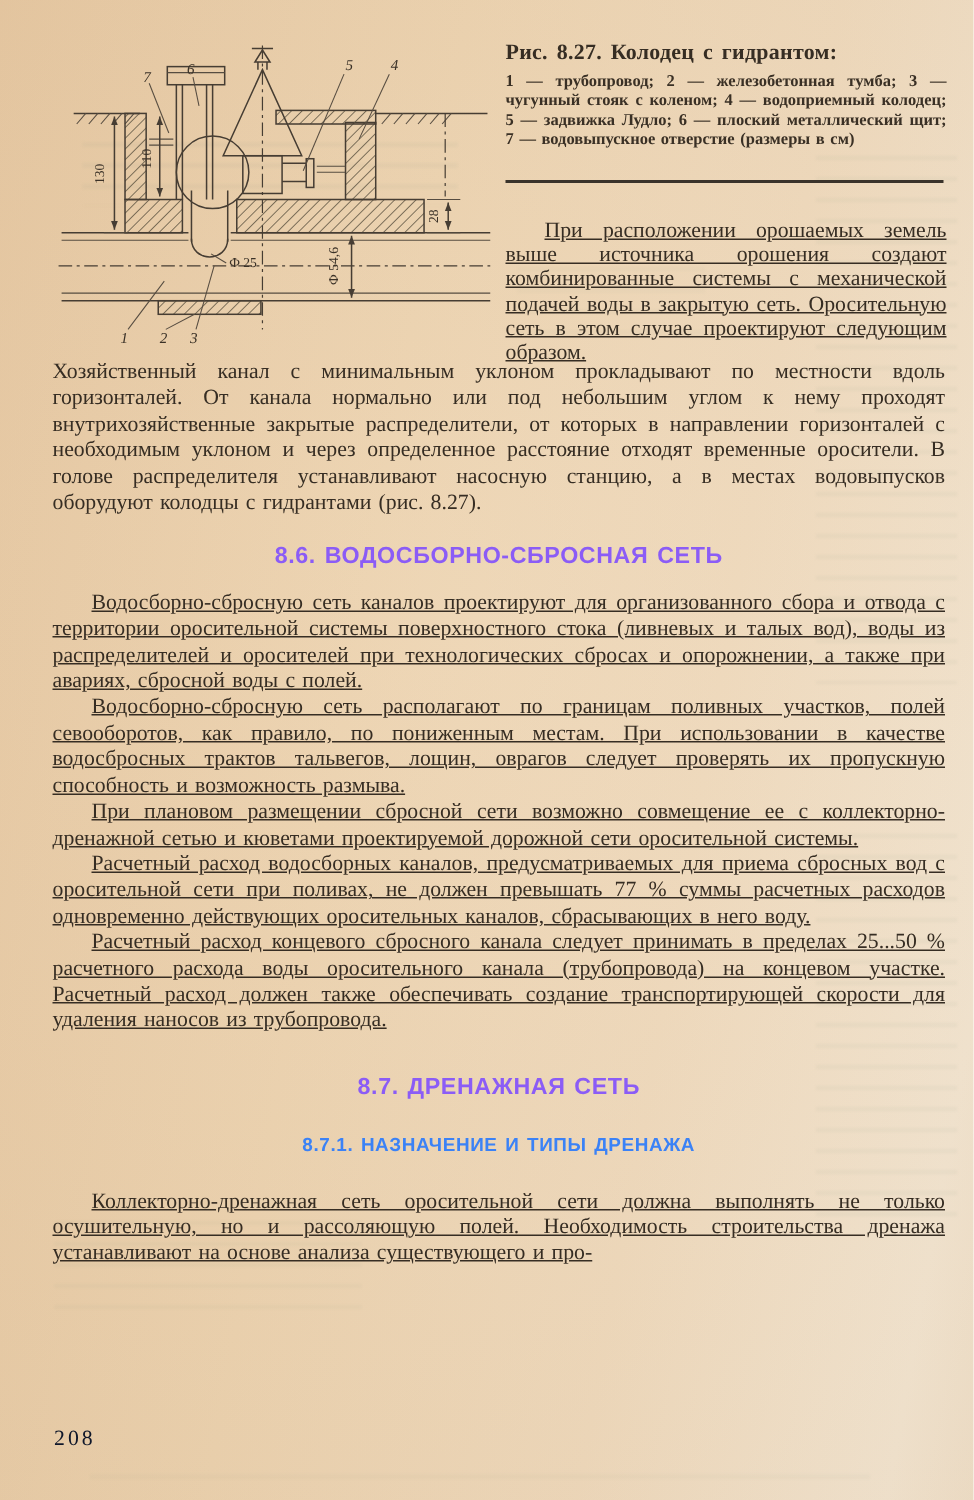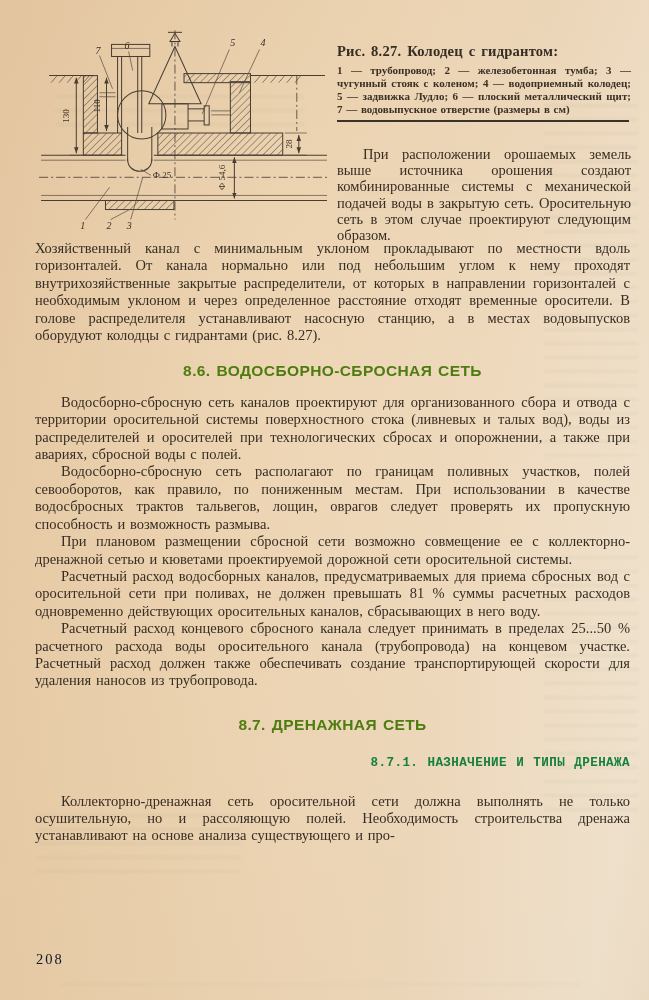--- a/index.html
+++ b/index.html
@@ -15,37 +15,37 @@
   .fig{position:absolute;left:33px;top:28px;width:294px;height:207px;}
   .fig svg{display:block;}
   .figline{stroke:#463d33;stroke-width:1;fill:none;}
   .figthin{stroke:#564c40;stroke-width:0.7;fill:none;}
   .figdash{stroke:#463d33;stroke-width:0.8;fill:none;stroke-dasharray:9 3 2 3;}
   .fightx{font-family:"Liberation Serif",serif;font-size:9px;fill:#3a3127;}
   .figit{font-family:"Liberation Serif",serif;font-style:italic;font-size:10px;fill:#3a3127;}
 
   
   .cap{position:absolute;left:337px;top:27px;width:294px;}
-  .cap-title{font-size:14.6px;font-weight:bold;letter-spacing:.2px;text-align:justify;word-spacing:2px;margin-top:16px;}
+  .cap-title{font-size:14.6px;font-weight:bold;letter-spacing:.2px;text-align:justify;word-spacing:2px;}
   .cap-legend{margin-top:4px;font-size:11px;line-height:13.1px;font-weight:bold;
     text-align:justify;word-spacing:1px;color:#3a3025;}
   .cap-rule{position:absolute;left:337px;top:120px;width:292px;height:2px;background:#3a332b;}
 
   
   .colright{position:absolute;left:337px;top:146px;width:294px;
     font-size:14.5px;line-height:16.2px;text-align:justify;word-spacing:1px;}
   .main{position:absolute;left:35px;top:240px;width:595px;
     font-size:14.5px;line-height:17.4px;text-align:justify;word-spacing:1.2px;}
   p{margin:0;}
-  .ind{text-indent:26px;}
+  .ind{text-indent:26px;text-decoration:underline;}
   .h-major{font-family:"Liberation Sans","DejaVu Sans",sans-serif;font-weight:bold;
-    font-size:15.5px;letter-spacing:.4px;text-align:center;color:#4d7c0f;margin:18px 0 14px;}
+    font-size:15.5px;letter-spacing:.4px;text-align:center;color:#8b5cf6;margin:18px 0 14px;}
   .h-major2{margin:26px 0 0;}
-  .h-sub{font-family:Liberation Mono, monospace;font-weight:bold;
-    font-size:12.6px;letter-spacing:.4px;text-align:right;color:#15803d;margin:22px 0 0;}
+  .h-sub{font-family:Liberation Sans, sans-serif;font-weight:bold;
+    font-size:12.6px;letter-spacing:.4px;text-align:center;color:#3b82f6;margin:22px 0 0;}
   .p-after-sub{margin-top:20px;}
 
   .pagenum{position:absolute;left:36px;top:951px;font-size:14.5px;letter-spacing:2px;color:#0f172a;}
 
   
   .ghost{position:absolute;pointer-events:none;filter:blur(1.2px);opacity:.55;
     background:repeating-linear-gradient(180deg,rgba(128,146,124,.13) 0 3px,transparent 3px 14px);}
   .g1{left:55px;top:95px;width:250px;height:42px;}
   .g2{left:544px;top:104px;width:94px;height:352px;}
   .g3{left:544px;top:556px;width:94px;height:264px;}
@@ -200,21 +200,21 @@
     <p class="ind">При расположении орошаемых земель выше источника орошения создают комбинированные системы с механической подачей воды в закрытую сеть. Оросительную сеть в этом случае проектируют следующим образом.</p>
   </div>
 
   <div class="main">
     <p>Хозяйственный канал с минимальным уклоном прокладывают по местности вдоль горизонталей. От канала нормально или под небольшим углом к нему проходят внутрихозяйственные закрытые распределители, от которых в направлении горизонталей с необходимым уклоном и через определенное расстояние отходят временные оросители. В голове распределителя устанавливают насосную станцию, а в местах водовыпусков оборудуют колодцы с гидрантами (рис. 8.27).</p>
 
     <div class="h-major">8.6. ВОДОСБОРНО-СБРОСНАЯ СЕТЬ</div>
     <p class="ind">Водосборно-сбросную сеть каналов проектируют для организованного сбора и отвода с территории оросительной системы поверхностного стока (ливневых и талых вод), воды из распределителей и оросителей при технологических сбросах и опорожнении, а также при авариях, сбросной воды с полей.</p>
     <p class="ind">Водосборно-сбросную сеть располагают по границам поливных участков, полей севооборотов, как правило, по пониженным местам. При использовании в качестве водосбросных трактов тальвегов, лощин, оврагов следует проверять их пропускную способность и возможность размыва.</p>
     <p class="ind">При плановом размещении сбросной сети возможно совмещение ее с коллекторно-дренажной сетью и кюветами проектируемой дорожной сети оросительной системы.</p>
-    <p class="ind">Расчетный расход водосборных каналов, предусматриваемых для приема сбросных вод с оросительной сети при поливах, не должен превышать 81 % суммы расчетных расходов одновременно действующих оросительных каналов, сбрасывающих в него воду.</p>
+    <p class="ind">Расчетный расход водосборных каналов, предусматриваемых для приема сбросных вод с оросительной сети при поливах, не должен превышать 77 % суммы расчетных расходов одновременно действующих оросительных каналов, сбрасывающих в него воду.</p>
     <p class="ind">Расчетный расход концевого сбросного канала следует принимать в пределах 25...50 % расчетного расхода воды оросительного канала (трубопровода) на концевом участке. Расчетный расход должен также обеспечивать создание транспортирующей скорости для удаления наносов из трубопровода.</p>
 
     <div class="h-major h-major2">8.7. ДРЕНАЖНАЯ СЕТЬ</div>
     <div class="h-sub">8.7.1. НАЗНАЧЕНИЕ И ТИПЫ ДРЕНАЖА</div>
     <p class="ind p-after-sub">Коллекторно-дренажная сеть оросительной сети должна выполнять не только осушительную, но и рассоляющую полей. Необходимость строительства дренажа устанавливают на основе анализа существующего и про-</p>
   </div>
 
   <div class="pagenum">208</div>
 </div>
 

